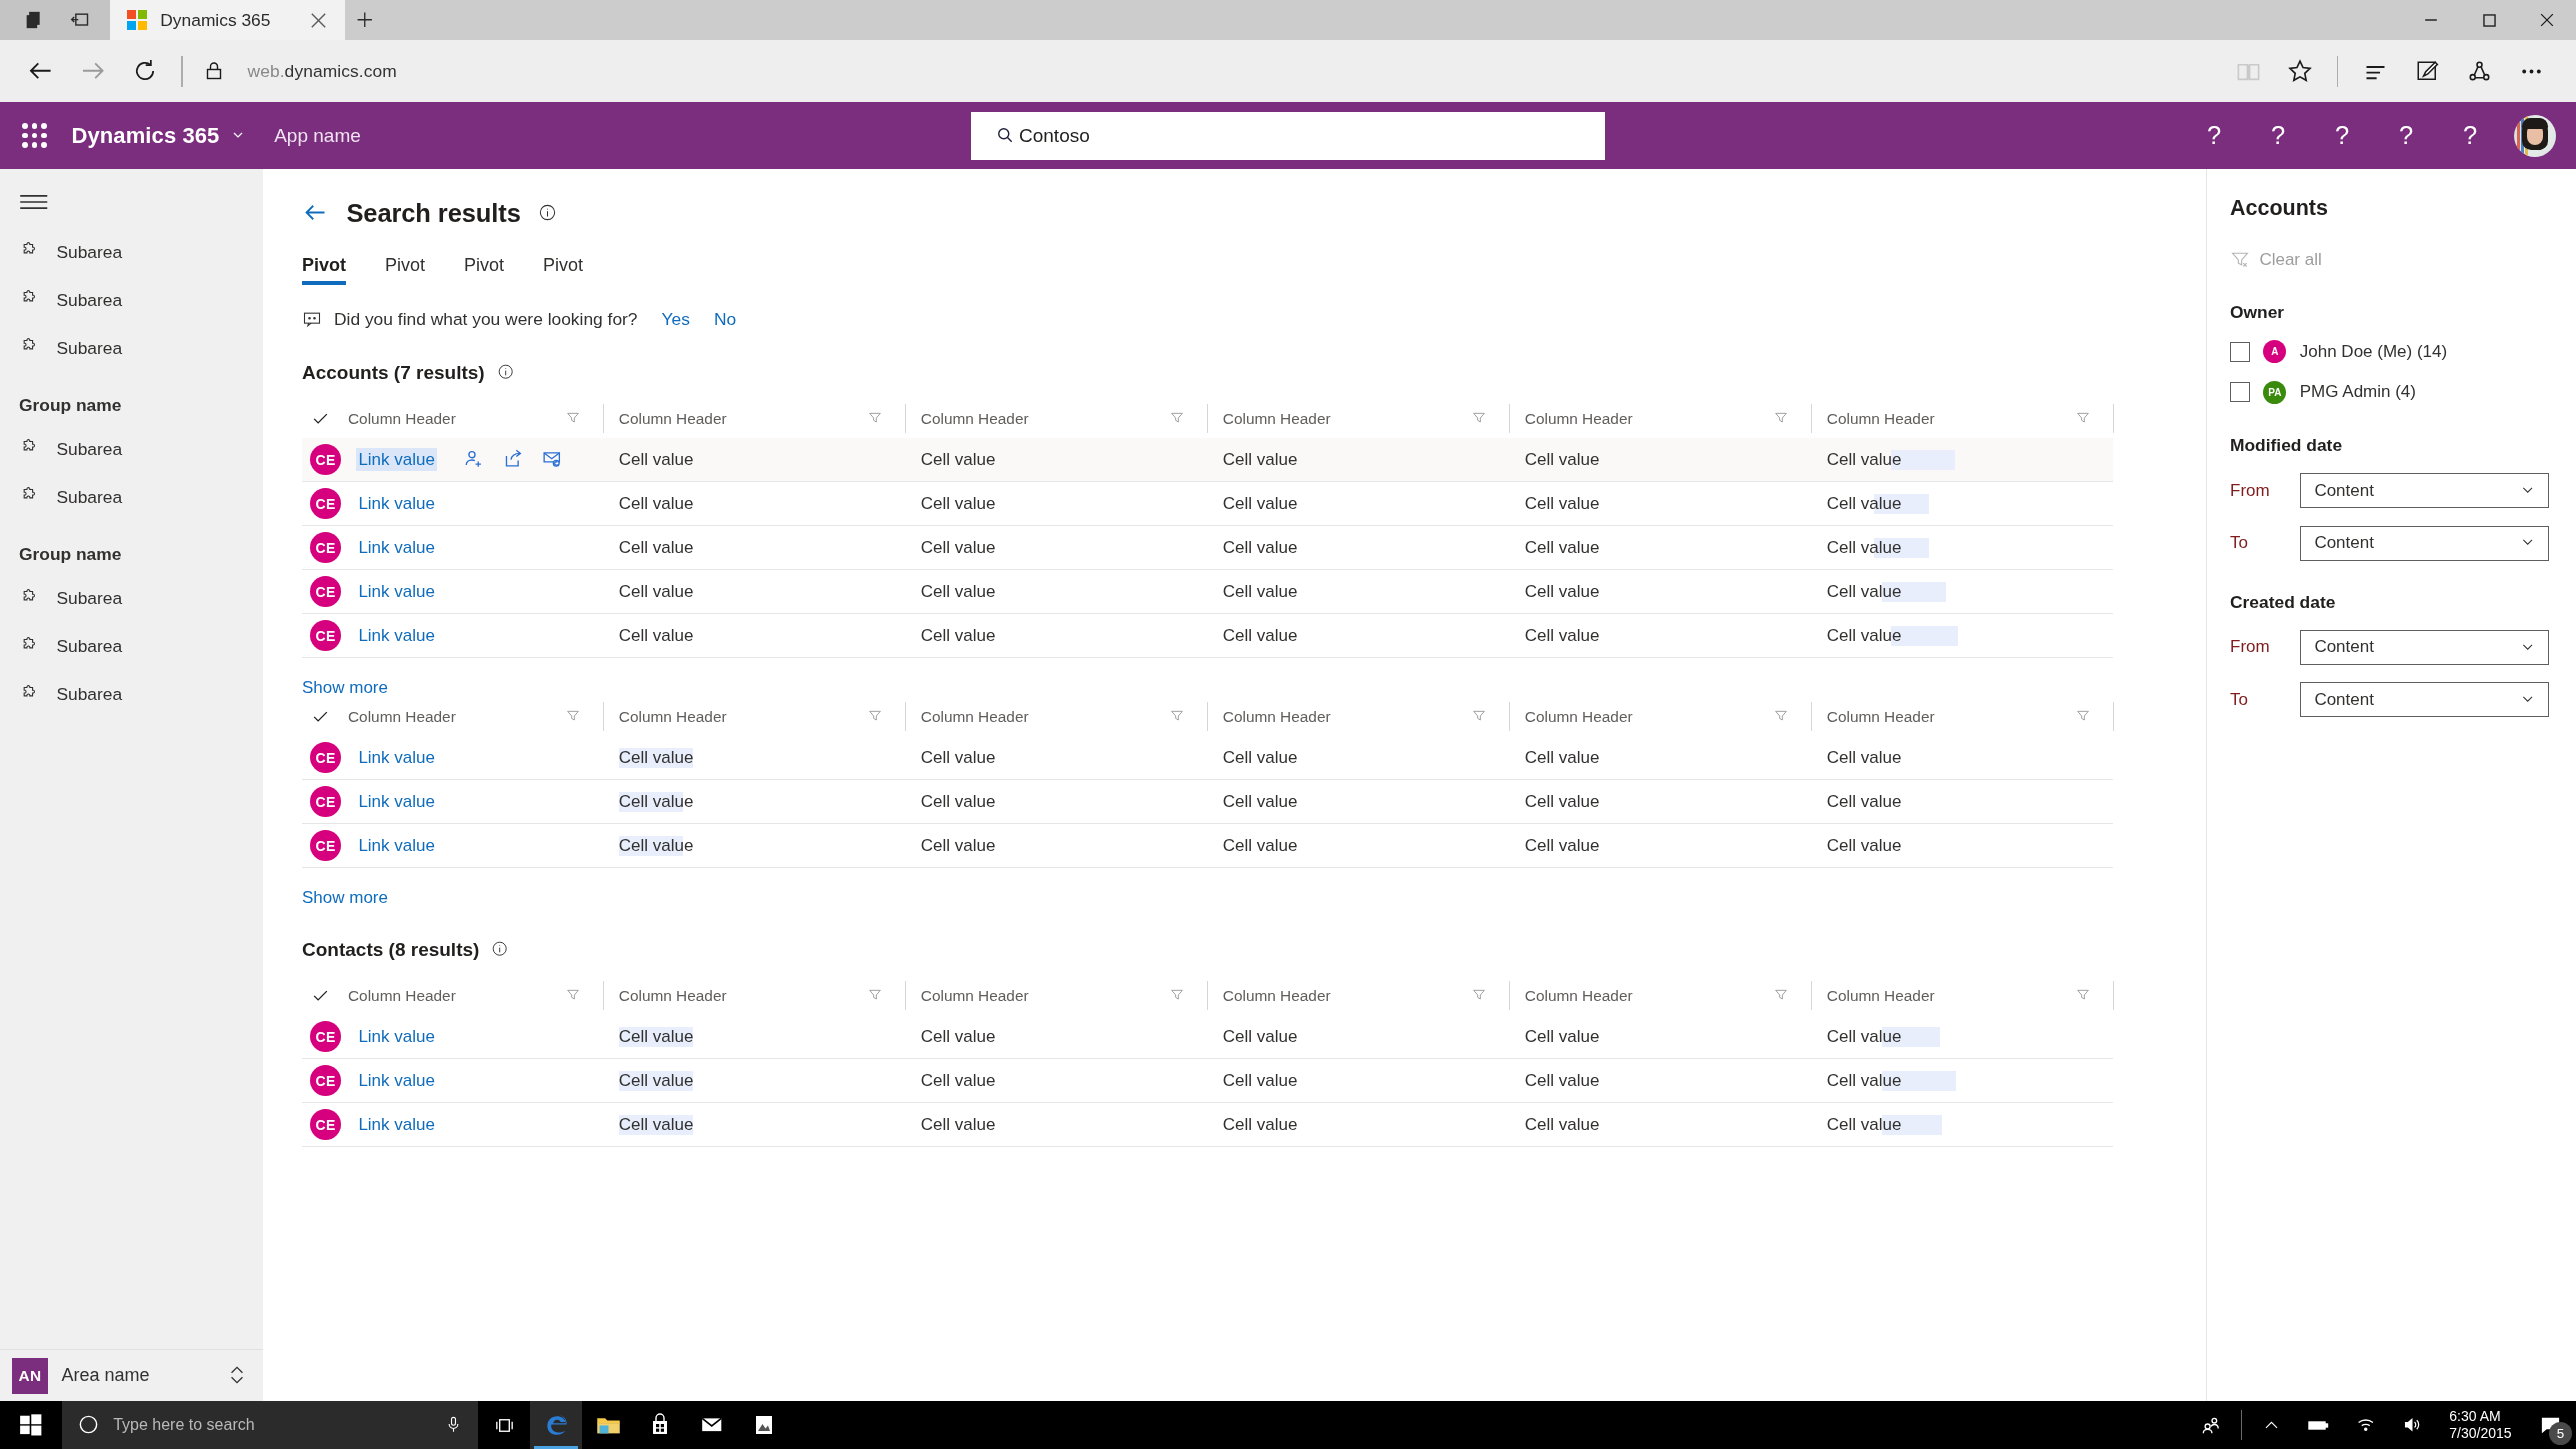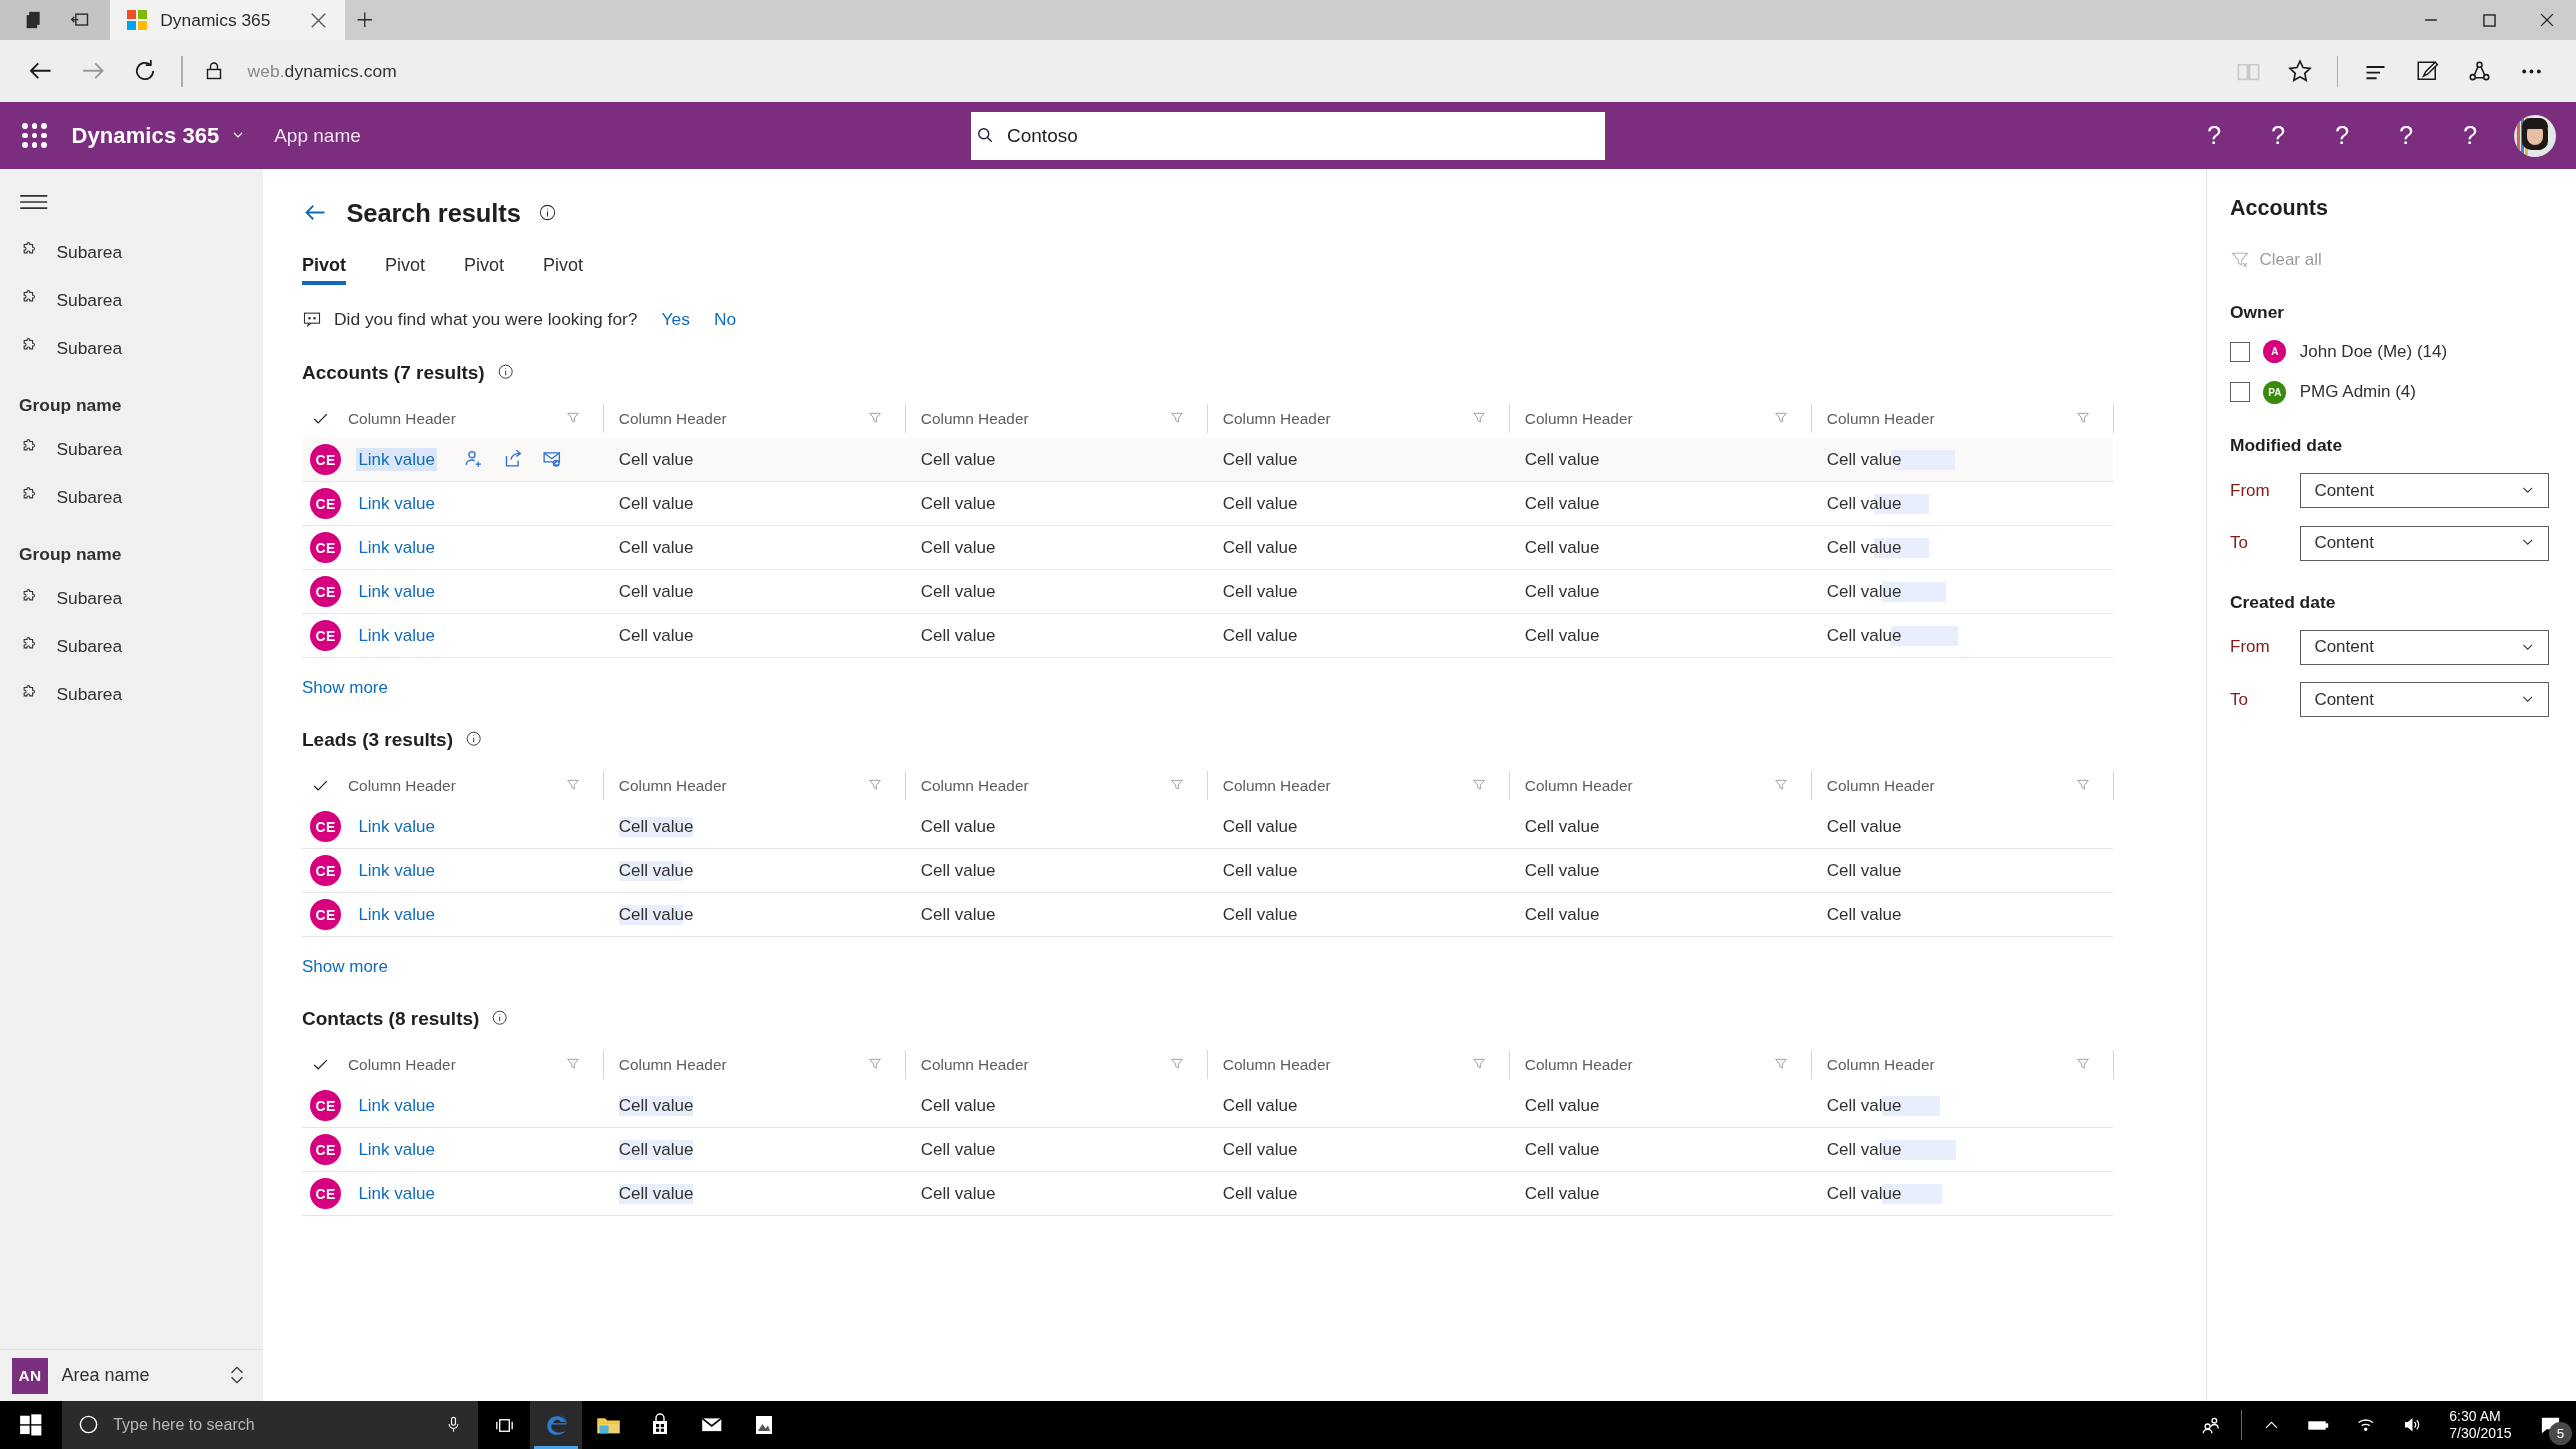--- a/index.html
+++ b/index.html
@@ -58,21 +58,21 @@
   .waffle { width: 31px; height: 31px; display:grid;
     grid-template-columns: repeat(3,1fr); grid-template-rows: repeat(3,1fr);
     gap: 4px; padding: 2.7px; margin-right: 21.5px; }
   .waffle i { background: #fff; border-radius: 50%; display:block; }
   .brand { color: #fff; font-size: 22px; font-weight: 600; letter-spacing: 0.1px; }
   .brand-chev { margin-left: 10.7px; }
   .appname { color: #f0e4f2; font-size: 19px; margin-left: 28px; font-weight: 400; }
   .searchwrap { position: absolute; left: 971px; width: 634px; }
   .searchbox {
     height: 48px; background: #fff; display: flex; align-items: center;
-    padding: 0 4px; gap: 12px;
+    padding: 0 24px; gap: 4px;
   }
   .searchbox input {
     border: 0; outline: 0; font-size: 19px; font-family: inherit;
     color: #201f1e; flex: 1; background: transparent;
   }
   .hdr-right { position: absolute; right: 16px; display: flex; align-items: center; gap: 0; }
   .hdr-q { width: 64px; height: 67px; display:flex; align-items:center; justify-content:center;
     color:#fff; font-size: 25.5px; font-weight: 300; }
   .avatar-photo {
     width: 42px; height: 42px; border-radius: 50%; margin-left: 12px; margin-right: 4px;
@@ -690,27 +690,20 @@
               <div class="cell" style="width:302px;padding-left:14.8px">
                 <span class="hl" style="left:79px;width:67px"></span>
                 <span class="celltxt">Cell value</span>
               </div>
               <span class="cellsep"></span>
             </div>
           </div>
           <div class="showmore">Show more</div>
         </div>
         <div class="result-group">
-          <div class="rg-title-row">
-            <span class="rg-title">Leads (3 results)</span>
-            <span><svg width="17.4" height="17.4" viewBox="0 0 24 24" fill="none" stroke="#323130" stroke-width="1.3">
-                <circle cx="12" cy="12" r="9"></circle>
-                <path d="M12 10.5v6.5M12 7.4v.9"></path>
-              </svg></span>
-          </div>
           <div class="grid">
             <div class="grid-head">
               <div class="col col-check">
                 <svg width="19" height="19" viewBox="0 0 24 24" fill="none" stroke="#201f1e" stroke-width="1.7">
                   <path d="M4 12.5l5 5L20 6.5"></path>
                 </svg>
               </div>
               <div class="col" style="width:256px;padding-left:0px">
                 <span class="ch">Column Header</span>
                 <span class="funnel"><svg width="16" height="16" viewBox="0 0 24 24" fill="none" stroke="#8a8886" stroke-width="1.2">

